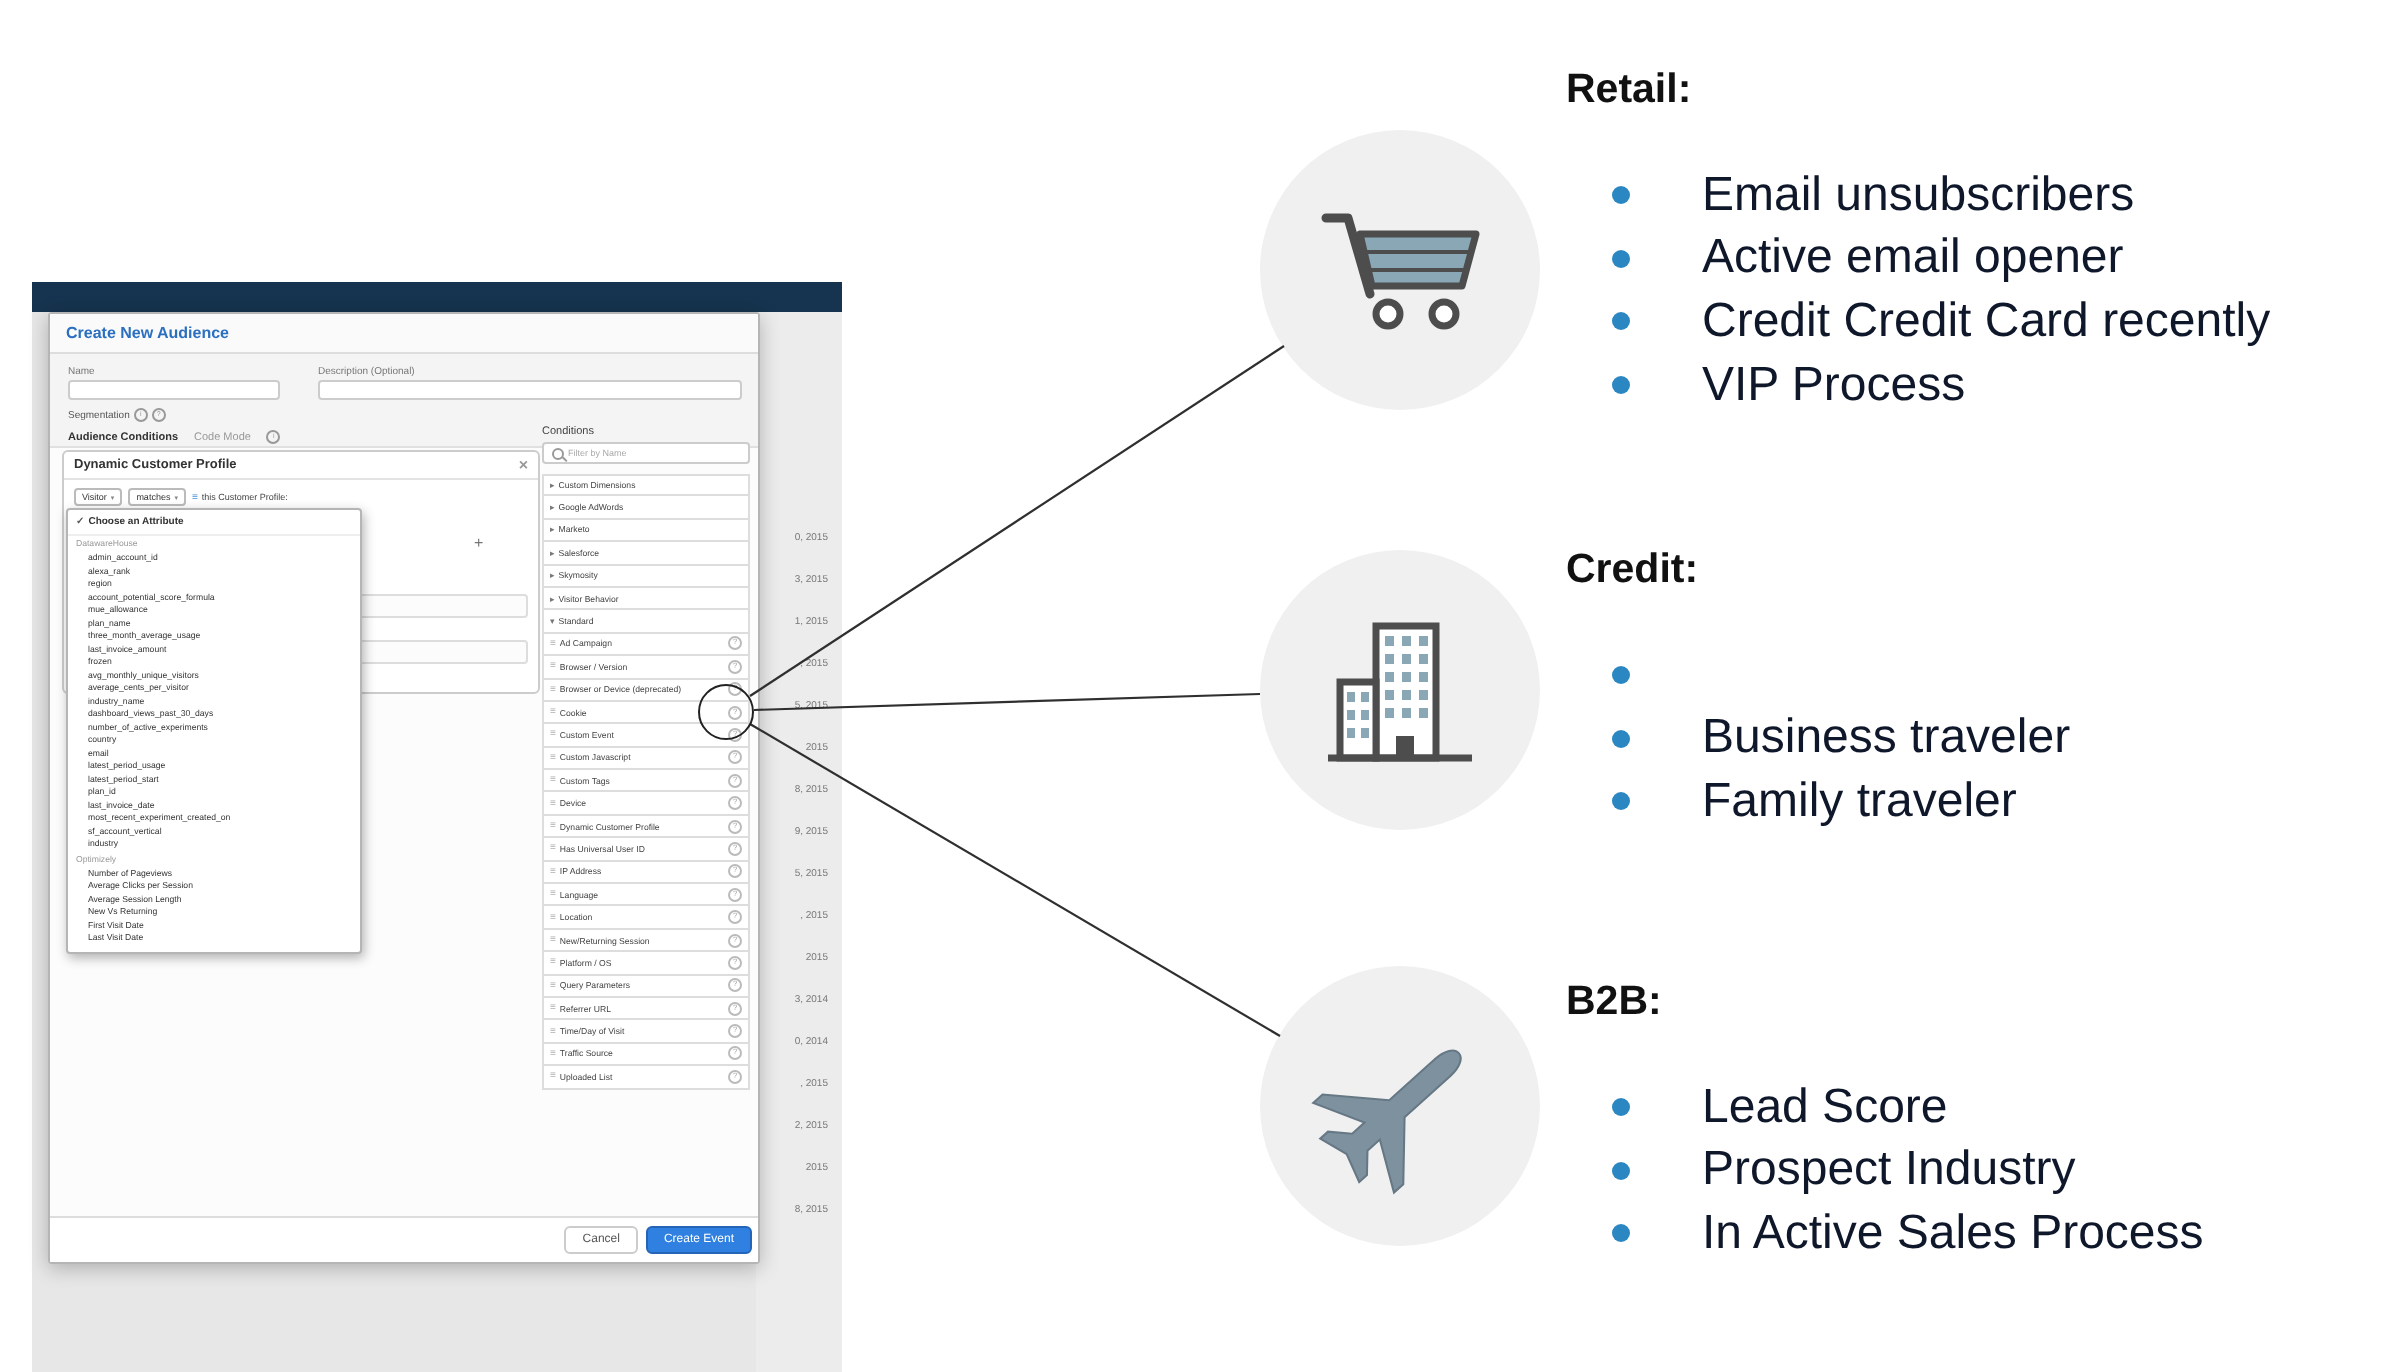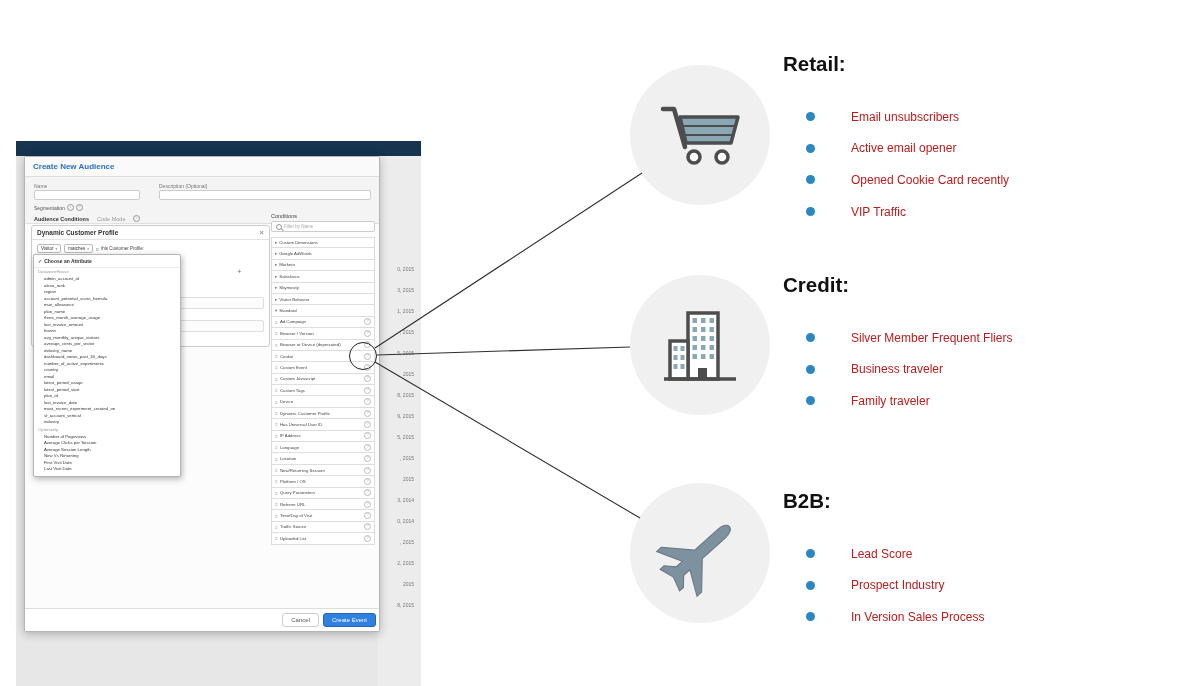--- a/index.html
+++ b/index.html
@@ -90,28 +90,28 @@
 
   
   .circle{position:absolute;width:140px;height:140px;border-radius:50%;background:var(--icon-circle-bg,#f0f0f0);
           z-index:3;display:flex;align-items:center;justify-content:center;}
   .c-retail{left:630px;top:65px;}
   .c-travel{left:630px;top:275px;}
   .c-b2b{left:630px;top:483px;}
 
   
   .txtsec{position:absolute;left:783px;z-index:3;}
-  .sec-retail{top:33px;margin-top:19px;}
+  .sec-retail{top:33px;}
   .sec-travel{top:273px;}
   .sec-b2b{top:489px;}
   .txtsec h2{margin:0;font-size:20.5px;font-weight:bold;color:#111;line-height:24px;}
   .bullets{margin:25px 0 0 23px;padding:0;list-style:none;}
   .bullets li{display:flex;align-items:center;height:31.6px;}
   .dot{width:9px;height:9px;border-radius:50%;background:var(--bullet,#2b87c2);margin-right:36px;flex:0 0 auto;}
-  .itxt{font-size:12px;color:#b91c1c;}
+  .itxt{font-size:24px;color:#0f172a;}
 </style>
 </head>
 <body>
 
 <div class="slide">
 
   <svg class="connectors" width="1194" height="686" viewBox="0 0 1194 686">
     <line x1="375" y1="348" x2="642" y2="173" stroke="#2f2f2f" stroke-width="1.1"></line>
     <line x1="377" y1="355" x2="630" y2="347" stroke="#2f2f2f" stroke-width="1.1"></line>
     <line x1="375" y1="362" x2="640" y2="518" stroke="#2f2f2f" stroke-width="1.1"></line>
@@ -431,35 +431,34 @@
       <li>
           <span class="dot"></span>
           <span class="itxt">Email unsubscribers</span>
         </li>
       <li>
           <span class="dot"></span>
           <span class="itxt">Active email opener</span>
         </li>
       <li>
           <span class="dot"></span>
-          <span class="itxt">Opened Cookie Card recently</span>
-        </li>
-      <li>
-          <span class="dot"></span>
-          <span class="itxt">VIP Traffic</span>
+          <span class="itxt">Credit Credit Card recently</span>
+        </li>
+      <li>
+          <span class="dot"></span>
+          <span class="itxt">VIP Process</span>
         </li>
     </ul>
   </section>
 
   <section class="txtsec sec-travel">
     <h2>Credit:</h2>
     <ul class="bullets">
       <li>
           <span class="dot"></span>
-          <span class="itxt">Silver Member Frequent Fliers</span>
         </li>
       <li>
           <span class="dot"></span>
           <span class="itxt">Business traveler</span>
         </li>
       <li>
           <span class="dot"></span>
           <span class="itxt">Family traveler</span>
         </li>
     </ul>
@@ -471,18 +470,18 @@
       <li>
           <span class="dot"></span>
           <span class="itxt">Lead Score</span>
         </li>
       <li>
           <span class="dot"></span>
           <span class="itxt">Prospect Industry</span>
         </li>
       <li>
           <span class="dot"></span>
-          <span class="itxt">In Version Sales Process</span>
+          <span class="itxt">In Active Sales Process</span>
         </li>
     </ul>
   </section>
 
 </div>
 
 </body></html>

